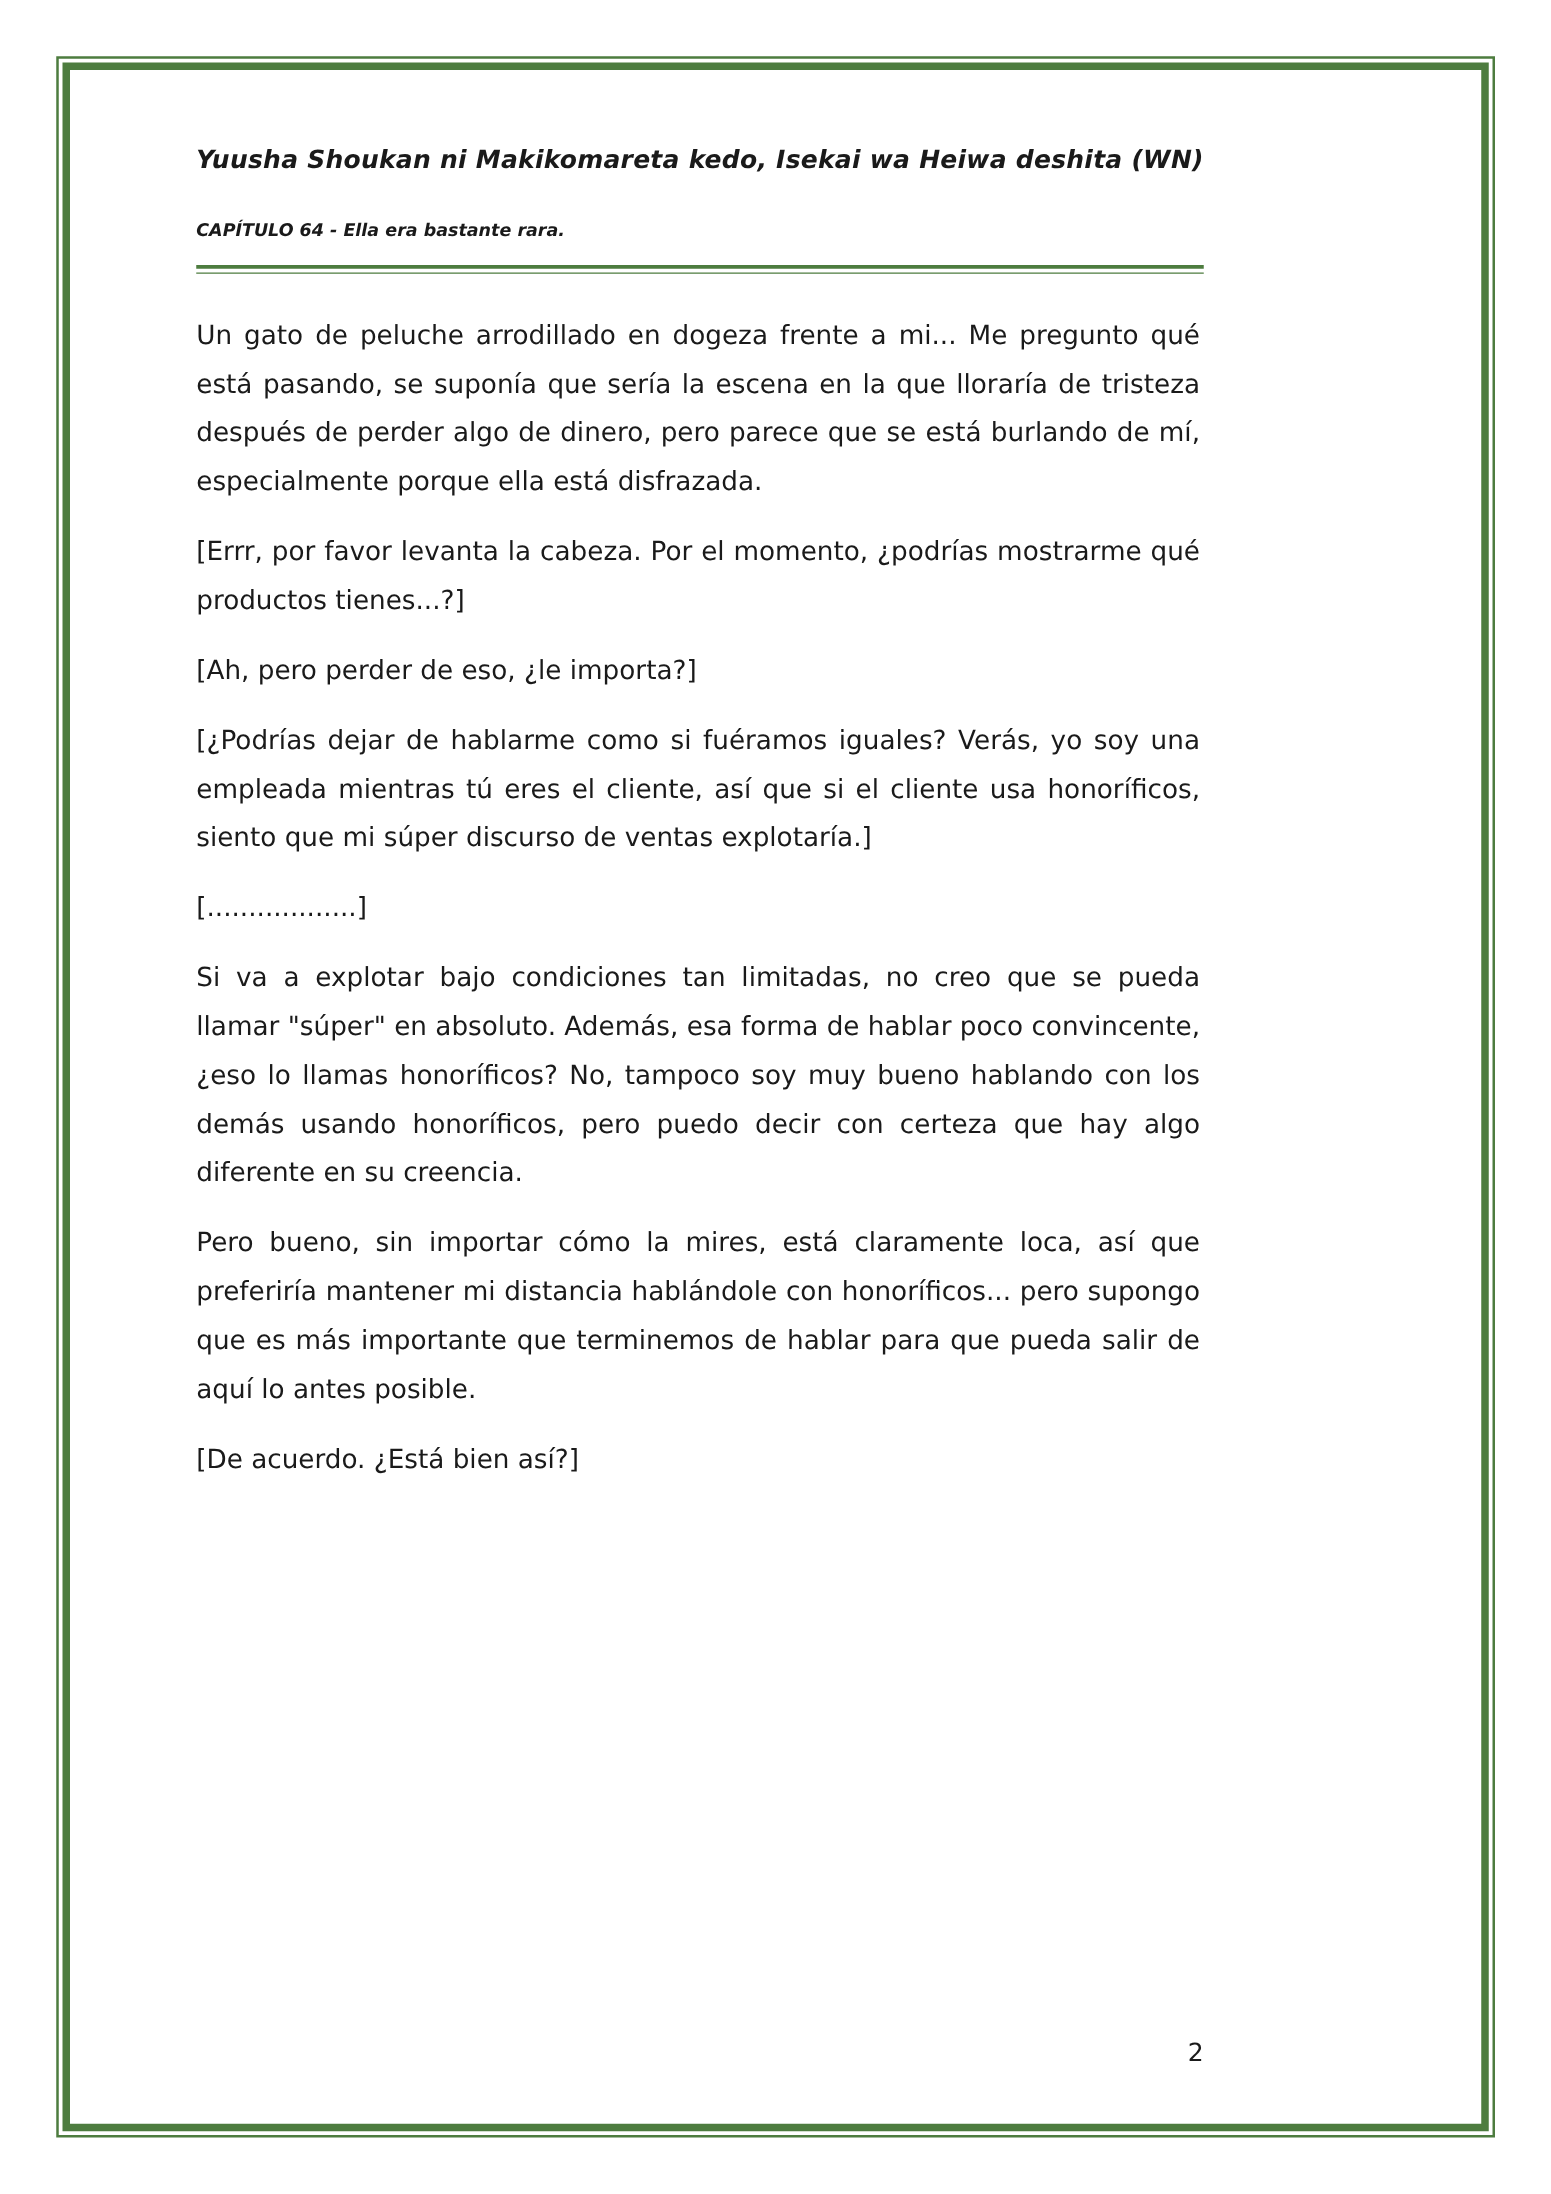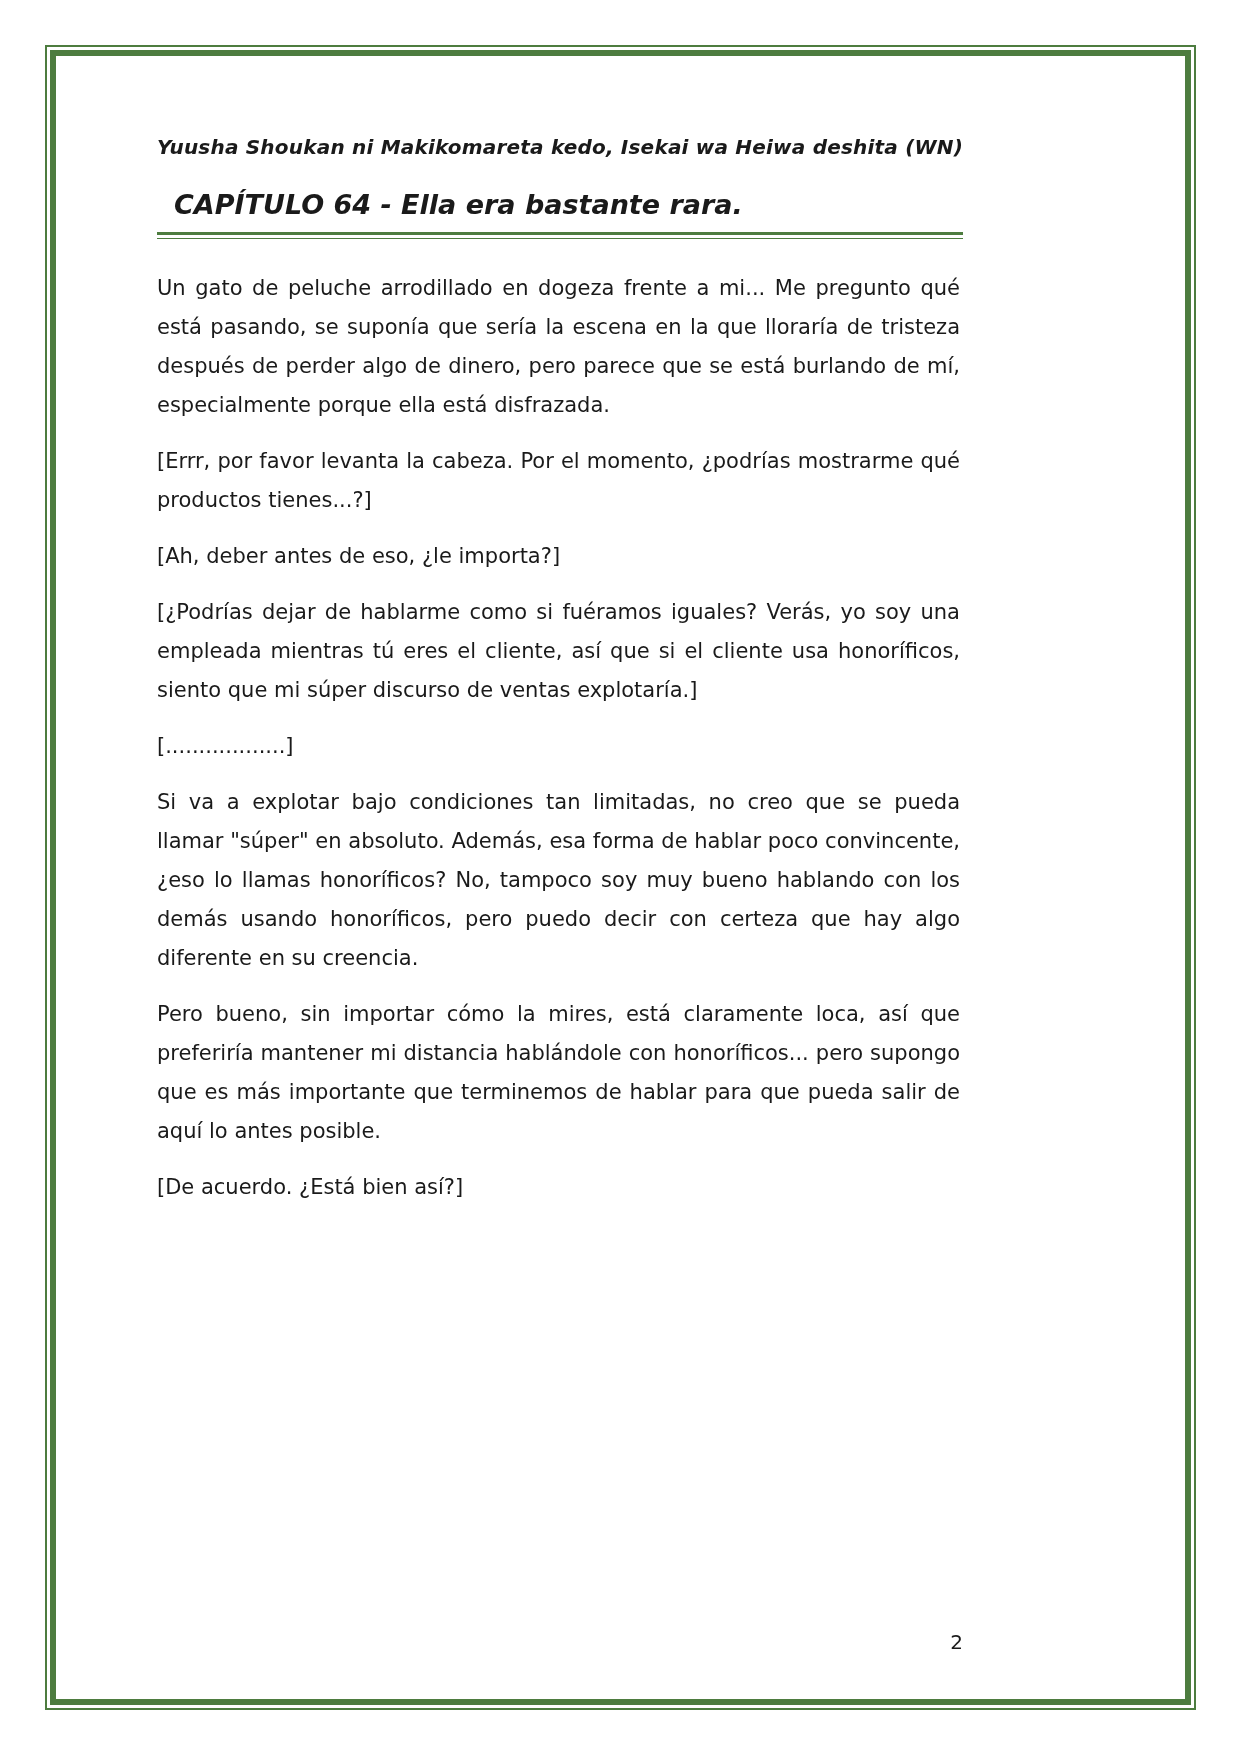--- a/index.html
+++ b/index.html
@@ -33,38 +33,38 @@
   .frame-inner {
     position: absolute;
     top: 3px;
     left: 3px;
     right: 3px;
     bottom: 3px;
     border: 6px solid var(--accent);
   }
   .content {
     position: absolute;
-    top: 132px;
+    top: 112px;
     left: 157px;
     width: 806px;
   }
   h1.doc-title {
     font-size: 20px;
     line-height: 30px;
     font-weight: bold;
     font-style: italic;
     margin: 0 0 28px 0;
     letter-spacing: 0.2px;
   }
   h2.chapter-heading {
-    font-size: 27px;
+    font-size: 14px;
     line-height: 30px;
     font-weight: bold;
     font-style: italic;
-    margin: 0 0 12px 17px;
+    margin: 0 0 12px 0;
   }
   .heading-rule { margin: 0 0 30px 0; }
   .heading-rule .rule-thick { height: 3px; background: var(--accent); }
   .heading-rule .rule-gap   { height: 3px; background: transparent; }
   .heading-rule .rule-thin  { height: 1px; background: var(--accent); }
   p.body-paragraph {
     font-size: 21px;
     line-height: 39px;
     margin: 0 3px 17px 0;
     text-align: justify;
@@ -95,21 +95,21 @@
     <h2 class="chapter-heading">CAPÍTULO 64 - Ella era bastante rara.</h2>
 
     <div class="heading-rule">
       <div class="rule-thick"></div>
       <div class="rule-gap"></div>
       <div class="rule-thin"></div>
     </div>
 
     <p class="body-paragraph">Un gato de peluche arrodillado en dogeza frente a mi... Me pregunto qué está pasando, se suponía que sería la escena en la que lloraría de tristeza después de perder algo de dinero, pero parece que se está burlando de mí, especialmente porque ella está disfrazada.</p>
     <p class="body-paragraph">[Errr, por favor levanta la cabeza. Por el momento, ¿podrías mostrarme qué productos tienes...?]</p>
-    <p class="body-paragraph">[Ah, deber antes de eso, ¿le importa?]</p>
+    <p class="body-paragraph">[Ah, pero perder de eso, ¿le importa?]</p>
     <p class="body-paragraph">[¿Podrías dejar de hablarme como si fuéramos iguales? Verás, yo soy una empleada mientras tú eres el cliente, así que si el cliente usa honoríficos, siento que mi súper discurso de ventas explotaría.]</p>
     <p class="body-paragraph">[..................]</p>
     <p class="body-paragraph">Si va a explotar bajo condiciones tan limitadas, no creo que se pueda llamar "súper" en absoluto. Además, esa forma de hablar poco convincente, ¿eso lo llamas honoríficos? No, tampoco soy muy bueno hablando con los demás usando honoríficos, pero puedo decir con certeza que hay algo diferente en su creencia.</p>
     <p class="body-paragraph">Pero bueno, sin importar cómo la mires, está claramente loca, así que preferiría mantener mi distancia hablándole con honoríficos... pero supongo que es más importante que terminemos de hablar para que pueda salir de aquí lo antes posible.</p>
     <p class="body-paragraph">[De acuerdo. ¿Está bien así?]</p>
   </div>
 
   <div class="page-number">
     <span>2</span>
   </div>

